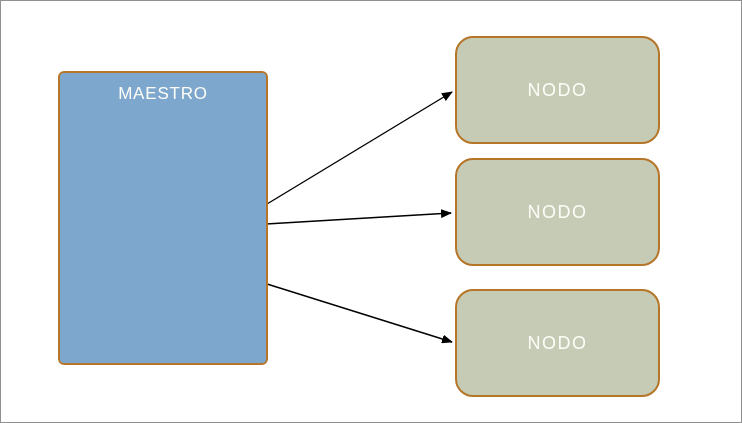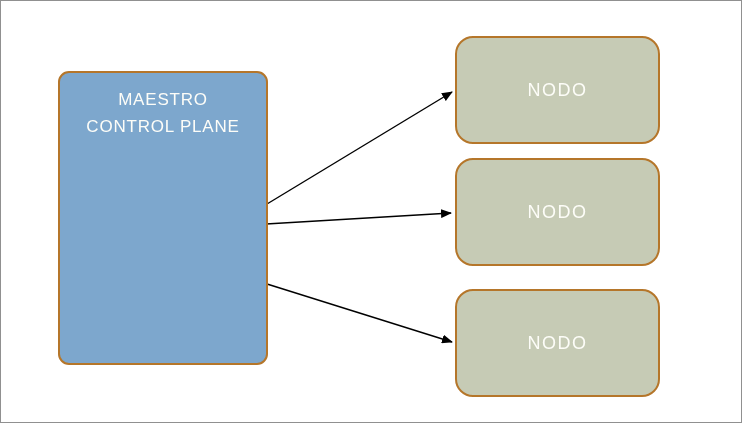--- a/index.html
+++ b/index.html
@@ -35,24 +35,24 @@
   }
   .maestro {
     position: absolute;
     left: 57px;
     top: 70px;
     width: 210px;
     height: 294px;
     box-sizing: border-box;
     background: var(--maestro-fill, #7da7cd);
     border: 2px solid var(--box-border, #b5762a);
-    border-radius: 11px;
+    border-radius: 6px;
     color: var(--text, #ffffff);
     text-align: center;
-    padding-top: 13px;
+    padding-top: 7px;
     font-size: 17px;
     line-height: 27px;
     letter-spacing: 0.8px;
   }
   .node {
     position: absolute;
     left: 454px;
     width: 205px;
     height: 108px;
     box-sizing: border-box;
@@ -82,21 +82,20 @@
       </marker>
     </defs>
 
   <line x1="266" y1="203" x2="451" y2="91" class="edge" marker-end="url(#arrowhead)"></line>
       <line x1="265" y1="223" x2="450" y2="212" class="edge" marker-end="url(#arrowhead)"></line>
       <line x1="266" y1="283" x2="451" y2="341" class="edge" marker-end="url(#arrowhead)"></line>
     </svg>
 
   <div class="maestro">
     <div>MAESTRO</div>
-    <div>CONTROL PLANE</div>
   </div>
 
   <div class="node node-1">
     <span>NODO</span>
   </div>
 
   <div class="node node-2">
     <span>NODO</span>
   </div>
 

